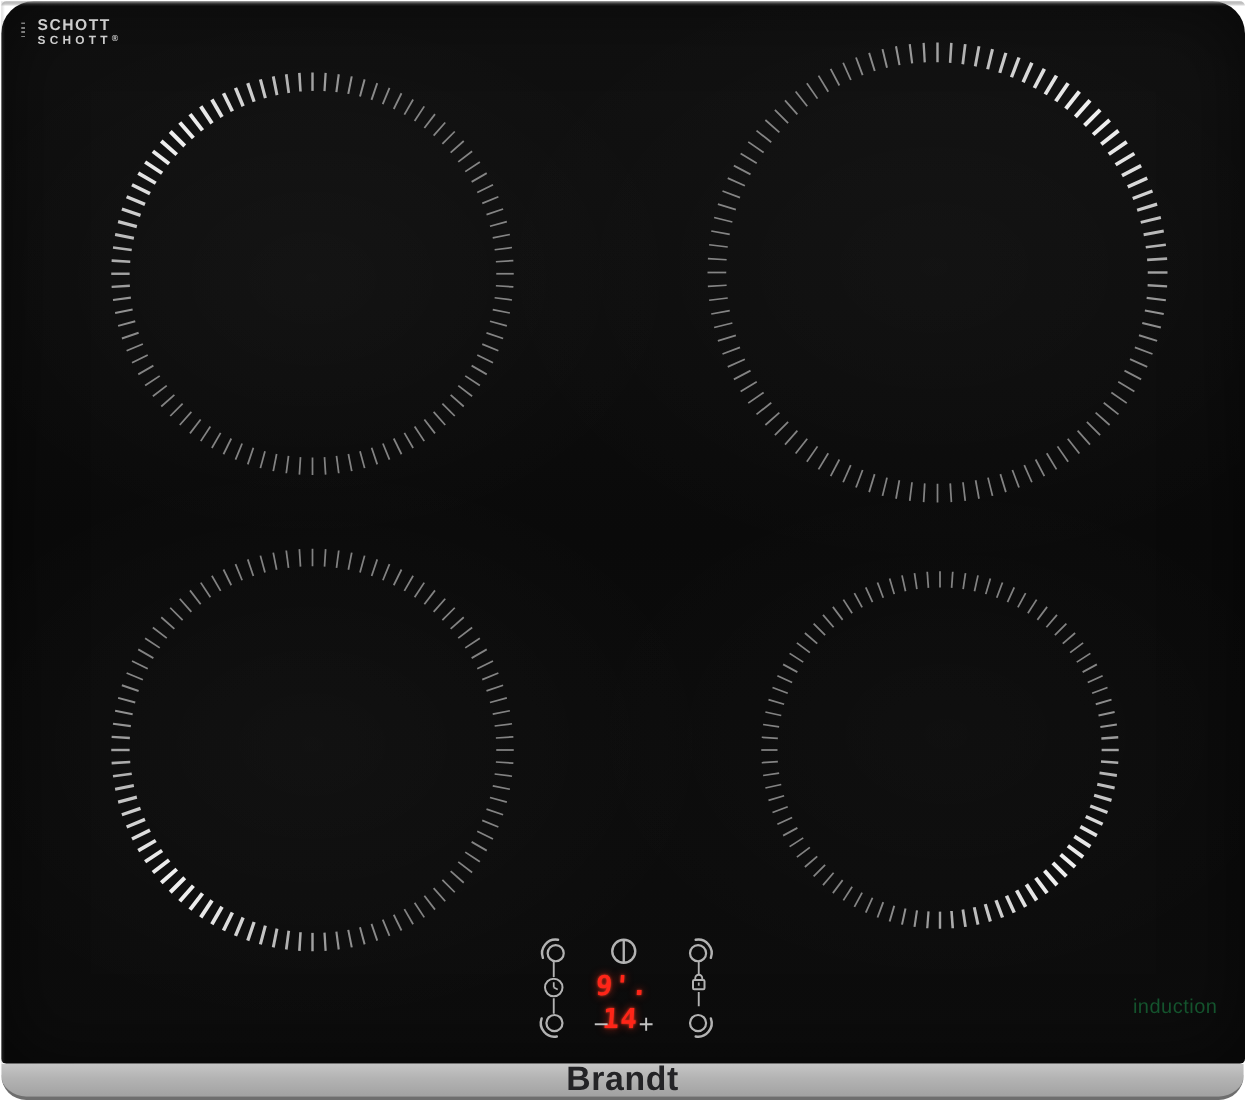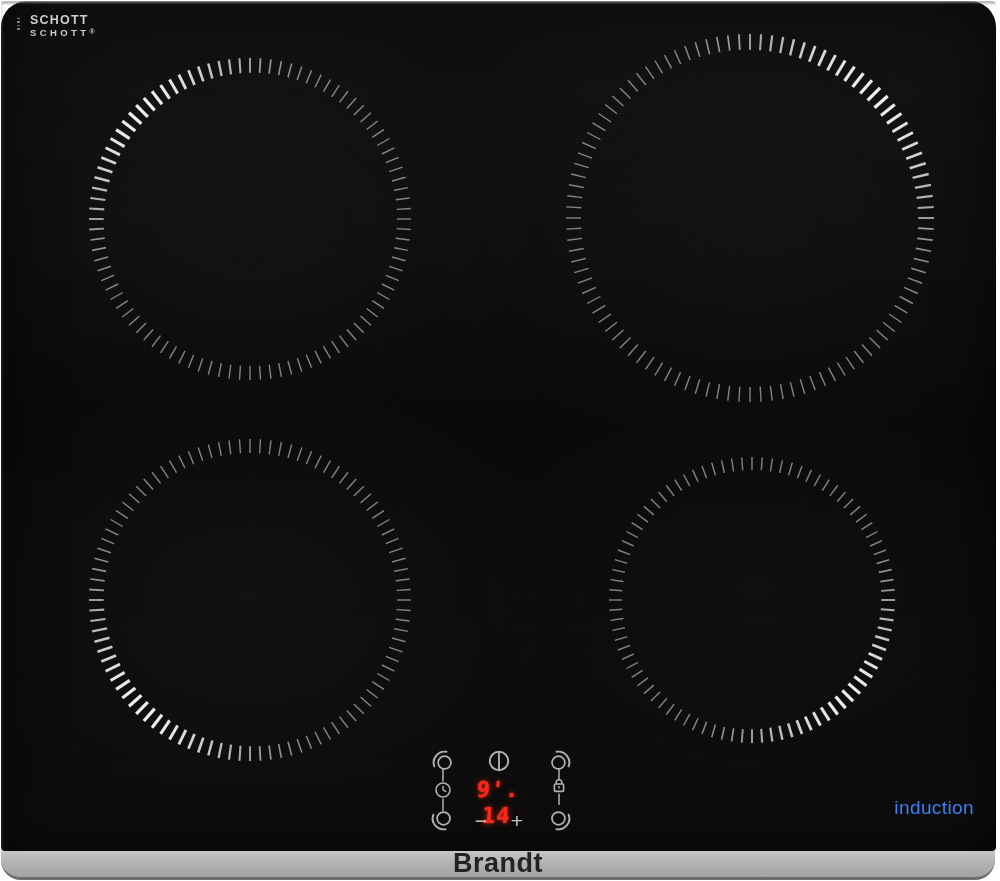--- a/index.html
+++ b/index.html
@@ -46,21 +46,21 @@
 
   .led{position:absolute;left:458px;top:777px;width:80px;height:26px;
        text-align:center;font-family:"DejaVu Sans Mono", monospace;
        font-size:22px;font-weight:bold;letter-spacing:1px;line-height:26px;
        color:#ff2518;text-shadow:0 0 7px rgba(255,45,25,0.65),0 0 2px rgba(255,70,40,0.9);
        transform:skewX(-4deg);}
   .sign{position:absolute;transform:translate(-50%,-50%);color:#c2c2c2;
         font-size:21px;font-weight:normal;line-height:1;}
 
   
-  .induction{position:absolute;right:26px;top:797px;font-size:19px;color:#3b82f6;
+  .induction{position:absolute;right:26px;top:797px;font-size:16px;color:#14532d;
         letter-spacing:0.4px;}
 
   
   .trim{position:absolute;left:1px;top:851px;width:994px;height:26px;
         background:linear-gradient(180deg,#c6c6c6 0%,#b3b3b3 45%,#a2a2a2 100%);
         border-radius:0 0 20px 20px;
         border-bottom:3px solid #6e6e6e;
         display:flex;align-items:center;justify-content:center;}
   .brand{font-size:27px;font-weight:bold;color:#232326;
         letter-spacing:0.5px;transform:translateY(-1px);}

